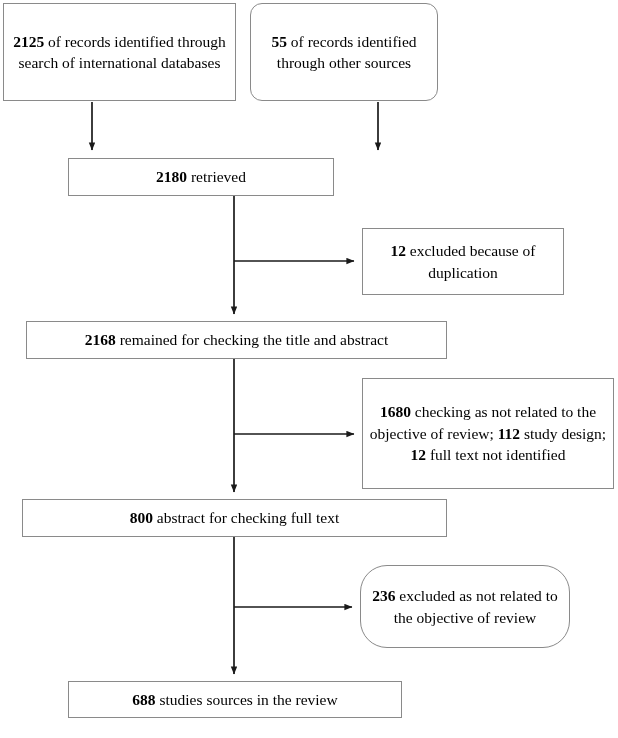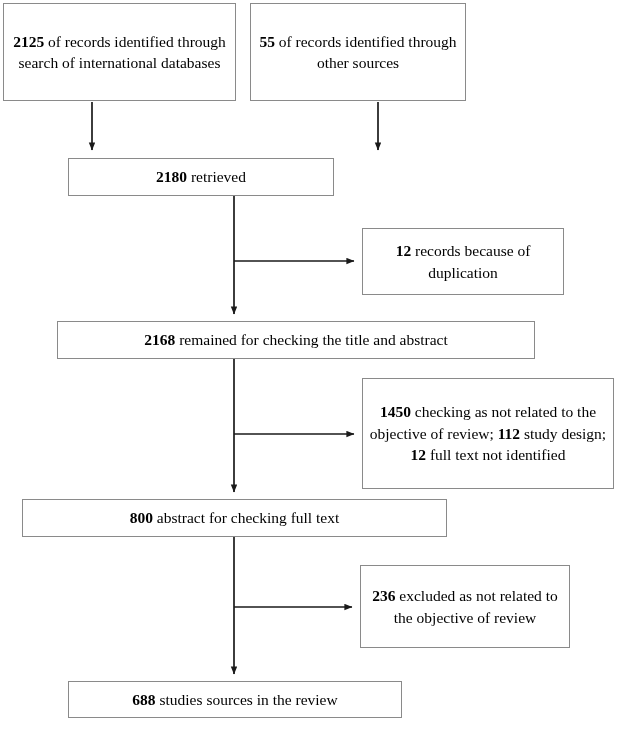--- a/index.html
+++ b/index.html
@@ -40,27 +40,27 @@
   }
   .node .txt {
     display: block;
     width: 100%;
   }
   .node b {
     font-weight: bold;
   }
   
   #node-identified-databases { left: 3px;   top: 3px;   width: 233px; height: 98px; }
-  #node-identified-other     { left: 250px; top: 3px;   width: 216px; height: 98px; }
+  #node-identified-other     { left: 250px; top: 3px;   width: 188px; height: 98px; border-radius: 12px; }
   #node-retrieved            { left: 68px;  top: 158px; width: 266px; height: 38px; }
   #node-excluded-duplication { left: 362px; top: 228px; width: 202px; height: 67px; }
-  #node-title-abstract       { left: 26px;  top: 321px; width: 478px; height: 38px; margin-left: 31px; }
+  #node-title-abstract       { left: 26px;  top: 321px; width: 421px; height: 38px; }
   #node-excluded-objective   { left: 362px; top: 378px; width: 252px; height: 111px; }
   #node-full-text            { left: 22px;  top: 499px; width: 425px; height: 38px; }
-  #node-excluded-objective2  { left: 360px; top: 565px; width: 210px; height: 83px; }
+  #node-excluded-objective2  { left: 360px; top: 565px; width: 210px; height: 83px; border-radius: 27px; }
   #node-included             { left: 68px;  top: 681px; width: 334px; height: 37px; }
 </style>
 </head>
 <body>
 
 <div id="flow-root">
 
   <svg id="flow-svg" viewBox="0 0 618 738" xmlns="http://www.w3.org/2000/svg">
     <defs>
       <marker id="arrowhead" markerWidth="9" markerHeight="9" refX="7.6" refY="3.2" orient="auto" markerUnits="userSpaceOnUse">
@@ -107,29 +107,29 @@
 
   <div class="node" id="node-identified-other">
     <span class="txt"><b>55</b><span> of records identified through other sources</span></span>
   </div>
 
   <div class="node" id="node-retrieved">
     <span class="txt"><b>2180</b><span> retrieved</span></span>
   </div>
 
   <div class="node" id="node-excluded-duplication">
-    <span class="txt"><b>12</b><span> records because of duplication</span></span>
+    <span class="txt"><b>12</b><span> excluded because of duplication</span></span>
   </div>
 
   <div class="node" id="node-title-abstract">
     <span class="txt"><b>2168</b><span> remained for checking the title and abstract</span></span>
   </div>
 
   <div class="node" id="node-excluded-objective">
-    <span class="txt"><b>1450</b><span> checking as not related to the objective of review; </span><b>112</b><span> study design; </span><b>12</b><span> full text not identified</span></span>
+    <span class="txt"><b>1680</b><span> checking as not related to the objective of review; </span><b>112</b><span> study design; </span><b>12</b><span> full text not identified</span></span>
   </div>
 
   <div class="node" id="node-full-text">
     <span class="txt"><b>800</b><span> abstract for checking full text</span></span>
   </div>
 
   <div class="node" id="node-excluded-objective2">
     <span class="txt"><b>236</b><span> excluded as not related to the objective of review</span></span>
   </div>
 

